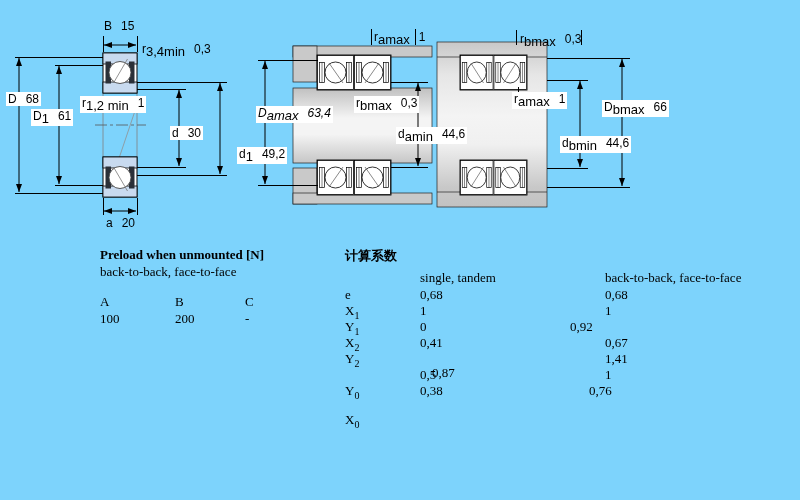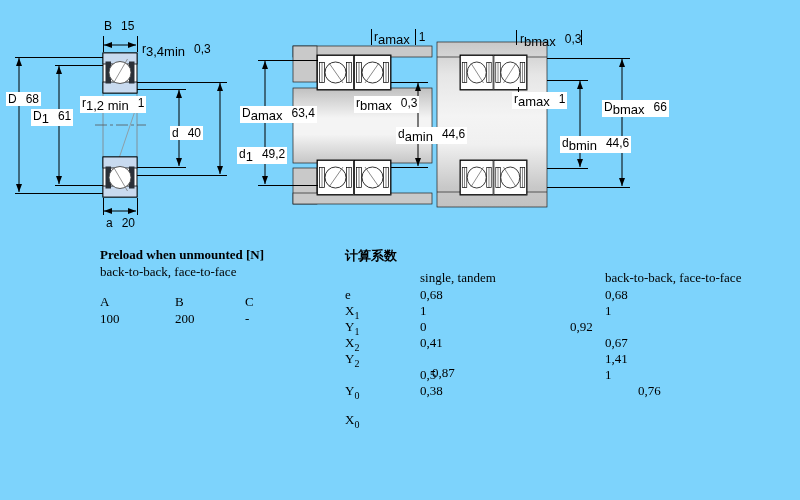--- a/index.html
+++ b/index.html
@@ -155,33 +155,33 @@
   <div class="lbl wbg" style="left:6px; top:92px;">
     <span>D</span><span class="val">68</span>
   </div>
   <div class="lbl wbg" style="left:31px; top:109px;">
     <span>D</span><span class="sub">1</span><span class="val">61</span>
   </div>
   <div class="lbl wbg" style="left:80px; top:96px;">
     <span>r</span><span class="sub">1,2 min</span><span class="val">1</span>
   </div>
   <div class="lbl wbg" style="left:170px; top:126px;">
-    <span>d</span><span class="val">40</span>
+    <span>d</span><span class="val">30</span>
   </div>
   <div class="lbl wbg" style="left:197px; top:147px;margin-left:40px;">
     <span>d</span><span class="sub">1</span><span class="val">49,2</span>
   </div>
   <div class="lbl" style="left:106px; top:216px;">
     <span>a</span><span class="val">20</span>
   </div>
 
   <div class="lbl" style="left:374px; top:30px;">
     <span>r</span><span class="sub">amax</span><span class="val">1</span>
   </div>
-  <div class="lbl wbg" style="left:240px; top:106px;">
+  <div class="lbl wbg" style="left:256px; top:106px;font-style:italic;">
     <span>D</span><span class="sub">amax</span><span class="val">63,4</span>
   </div>
   <div class="lbl wbg" style="left:354px; top:96px;">
     <span>r</span><span class="sub">bmax</span><span class="val">0,3</span>
   </div>
   <div class="lbl wbg" style="left:396px; top:127px;">
     <span>d</span><span class="sub">amin</span><span class="val">44,6</span>
   </div>
 
   <div class="lbl" style="left:520px; top:32px;">
@@ -239,17 +239,17 @@
       <span class="abs ser" style="left:605px; top:351px;">1,41</span>
     </div>
     <div>
       <span class="abs ser" style="left:345px; top:367px;margin-top:45px;"><span>X</span><span class="fsub">0</span></span>
       <span class="abs ser" style="left:420px; top:367px;">0,5</span>
       <span class="abs ser" style="left:605px; top:367px;">1</span>
     </div>
     <div>
       <span class="abs ser" style="left:345px; top:383px;"><span>Y</span><span class="fsub">0</span></span>
       <span class="abs ser" style="left:420px; top:383px;">0,38</span>
-      <span class="abs ser" style="left:638px; top:383px;">0,76</span>
+      <span class="abs ser" style="left:589px; top:383px;">0,76</span>
     </div>
   </div>
 
 </div>
 
 </body></html>

